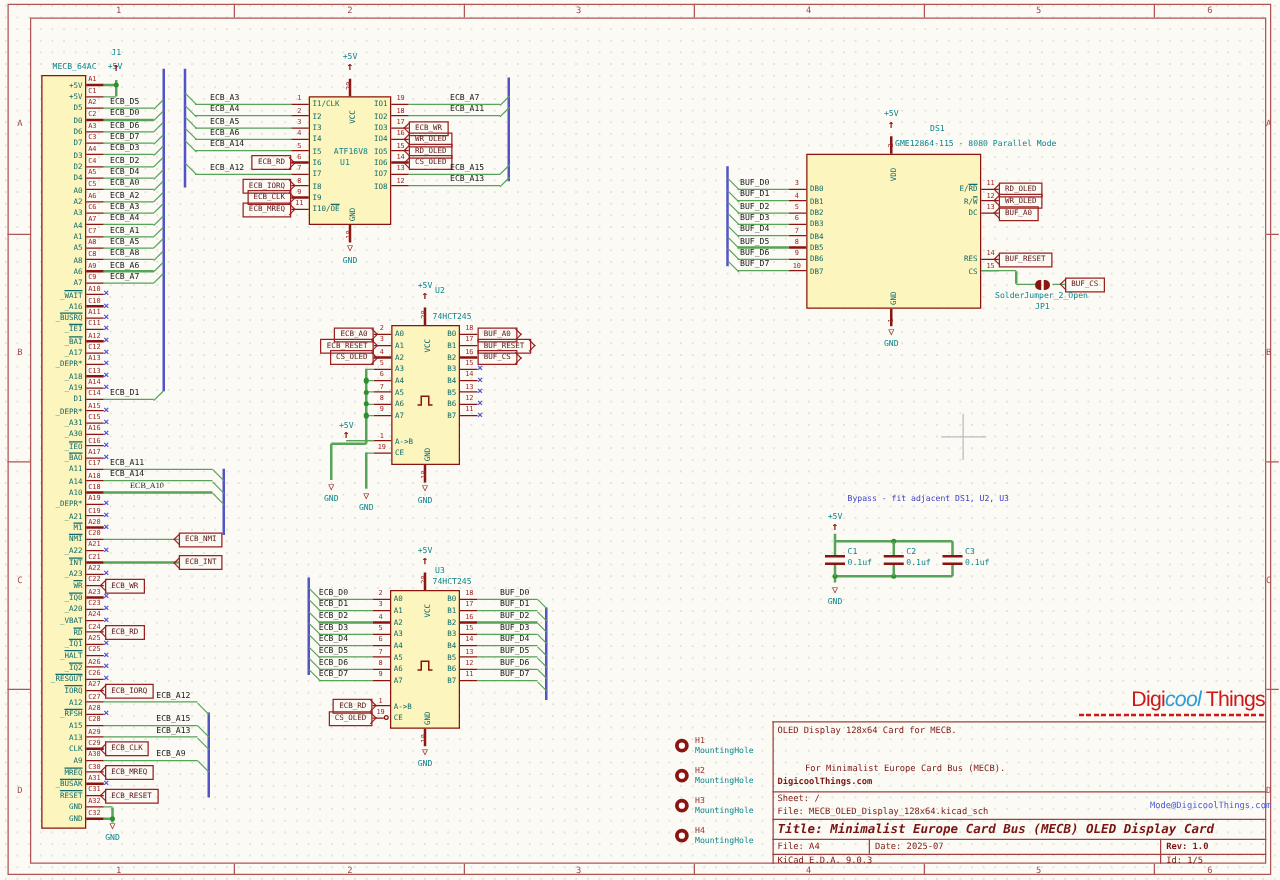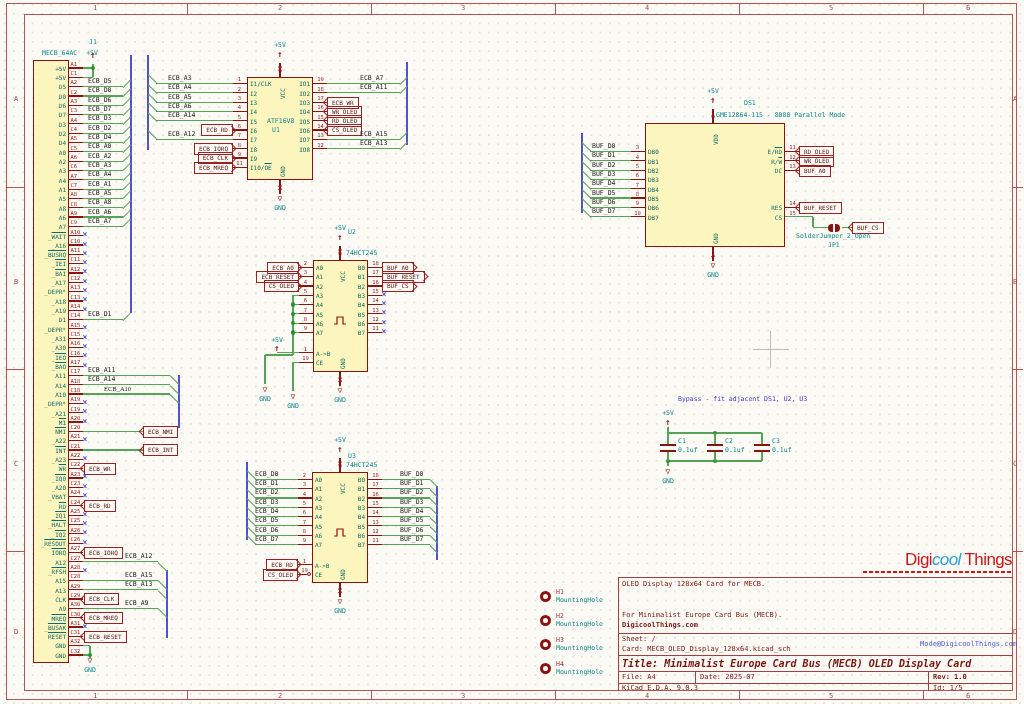--- a/index.html
+++ b/index.html
@@ -895,24 +895,24 @@
   <div>
     <div class="tbline" style="left:618px;top:577px;width:395px;height:1px;"></div>
     <div class="tbline" style="left:618px;top:577px;width:1px;height:114px;"></div>
     <div class="tbline" style="left:618px;top:633px;width:395px;height:1px;"></div>
     <div class="tbline" style="left:618px;top:655px;width:395px;height:1px;"></div>
     <div class="tbline" style="left:618px;top:671px;width:395px;height:1.4px;"></div>
     <div class="tbline" style="left:618px;top:683px;width:395px;height:1px;"></div>
     <div class="tbline" style="left:695px;top:671px;width:1px;height:12px;"></div>
     <div class="tbline" style="left:928px;top:671px;width:1px;height:20px;"></div>
     <div class="tbt" style="left:622px;top:580px;">OLED Display 128x64 Card for MECB.</div>
-    <div class="tbt" style="left:622px;top:611px;">For Minimalist Europe Card Bus (MECB).</div>
+    <div class="tbt" style="left:644px;top:611px;">For Minimalist Europe Card Bus (MECB).</div>
     <div class="tbt b" style="left:622px;top:621px;">DigicoolThings.com</div>
     <div class="tbt" style="left:622px;top:635px;">Sheet: /</div>
-    <div class="tbt" style="left:622px;top:645px;">Card: MECB_OLED_Display_128x64.kicad_sch</div>
+    <div class="tbt" style="left:622px;top:645px;">File: MECB_OLED_Display_128x64.kicad_sch</div>
     <div class="email" style="left:920px;top:640px;">Mode@DigicoolThings.com</div>
     <div class="tbtitle" style="left:622px;top:658px;text-align:right;">Title: Minimalist Europe Card Bus (MECB) OLED Display Card</div>
     <div class="tbt" style="left:622px;top:673px;">File: A4</div>
     <div class="tbt" style="left:700px;top:673px;">Date: 2025-07</div>
     <div class="tbt b" style="left:933px;top:673px;">Rev: 1.0</div>
     <div class="tbt" style="left:622px;top:684px;">KiCad E.D.A. 9.0.3</div>
     <div class="tbt" style="left:933px;top:684px;">Id: 1/5</div>
   </div>
 
   <div class="logo" style="right:12px;top:550px;">

